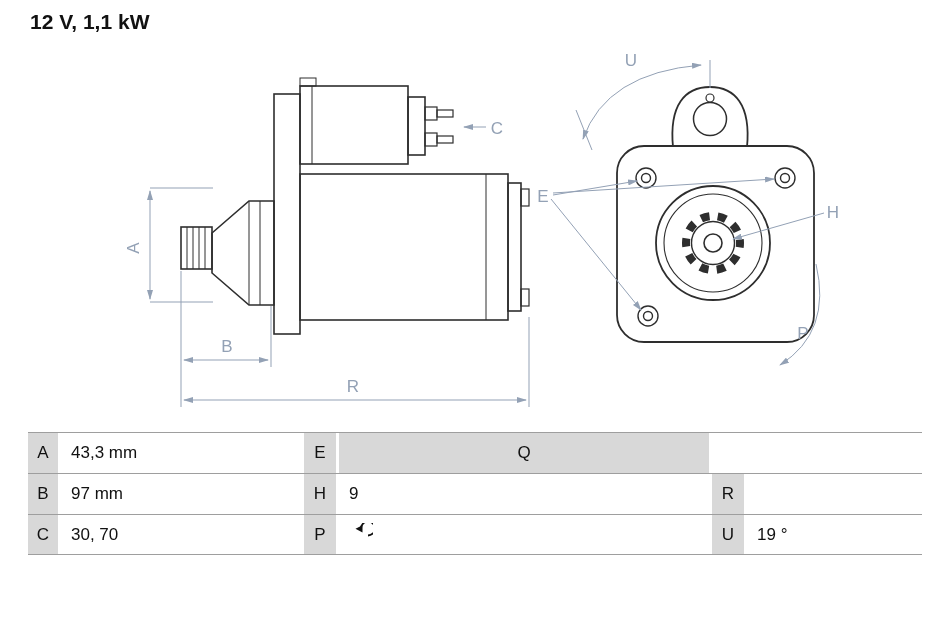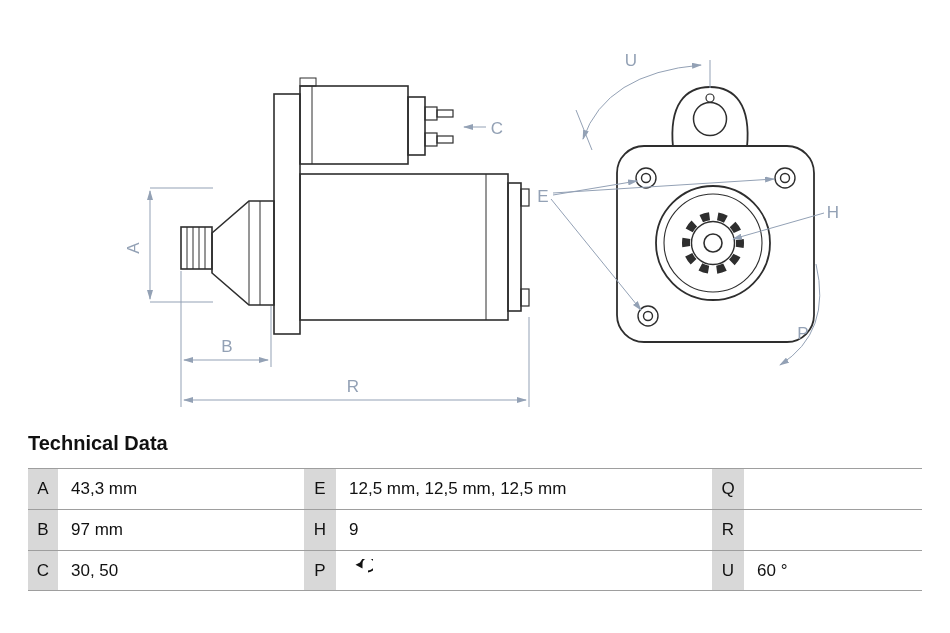--- a/index.html
+++ b/index.html
@@ -44,20 +44,21 @@
     font-size:17px;
     white-space:nowrap;
   }
   .v .icon-wrap { display:flex; align-items:center; }
 </style>
 </head>
 <body>
 
 <div class="page">
 
+  <div class="title">12 V, 1,1 kW</div>
 
   <svg class="drawing" width="950" height="425" viewBox="0 0 950 425">
     <defs>
       <marker id="ae" viewBox="0 0 10 6" markerWidth="10" markerHeight="6" refX="9" refY="3" orient="auto">
         <path d="M0,0 L10,3 L0,6 Z" fill="#93a1b5"></path>
       </marker>
       <marker id="as" viewBox="0 0 10 6" markerWidth="10" markerHeight="6" refX="1" refY="3" orient="auto">
         <path d="M10,0 L0,3 L10,6 Z" fill="#93a1b5"></path>
       </marker>
     </defs>
@@ -162,52 +163,50 @@
       <text x="353" y="392">R</text>
       <text x="497" y="134">C</text>
       <text x="543" y="202">E</text>
       <text x="833" y="218">H</text>
       <text x="631" y="66">U</text>
       <text x="803" y="339">P</text>
     </g>
   </svg>
 
   <div class="tech">
-    <h2>Technical Data</h2>
     <div class="tbl">
 
       <div class="trow">
         <div class="k">A</div>
         <div class="v">43,3 mm</div>
         <div class="k">E</div>
-        <div class="v">12,5 mm, 12,5 mm, 12,5 mm</div>
         <div class="k">Q</div>
         <div class="v"></div>
       </div>
 
       <div class="trow">
         <div class="k">B</div>
         <div class="v">97 mm</div>
         <div class="k">H</div>
         <div class="v">9</div>
         <div class="k">R</div>
       </div>
 
       <div class="trow">
         <div class="k">C</div>
-        <div class="v">30, 50</div>
+        <div class="v">30, 70</div>
         <div class="k">P</div>
         <div class="v">
           <span class="icon-wrap">
             <svg width="24" height="24" viewBox="0 0 24 24">
               <path d="M 19,12.5 A 7,7 0 1 0 12,5.5" fill="none" stroke="#111" stroke-width="1.8"></path>
               <polygon points="13.5,2.2 6.5,5.8 13.5,9.4" fill="#111"></polygon>
             </svg>
           </span>
         </div>
         <div class="k">U</div>
-        <div class="v">60 °</div>
+        <div class="v">19 °</div>
       </div>
 
     </div>
   </div>
 
 </div>
 
 </body></html>

